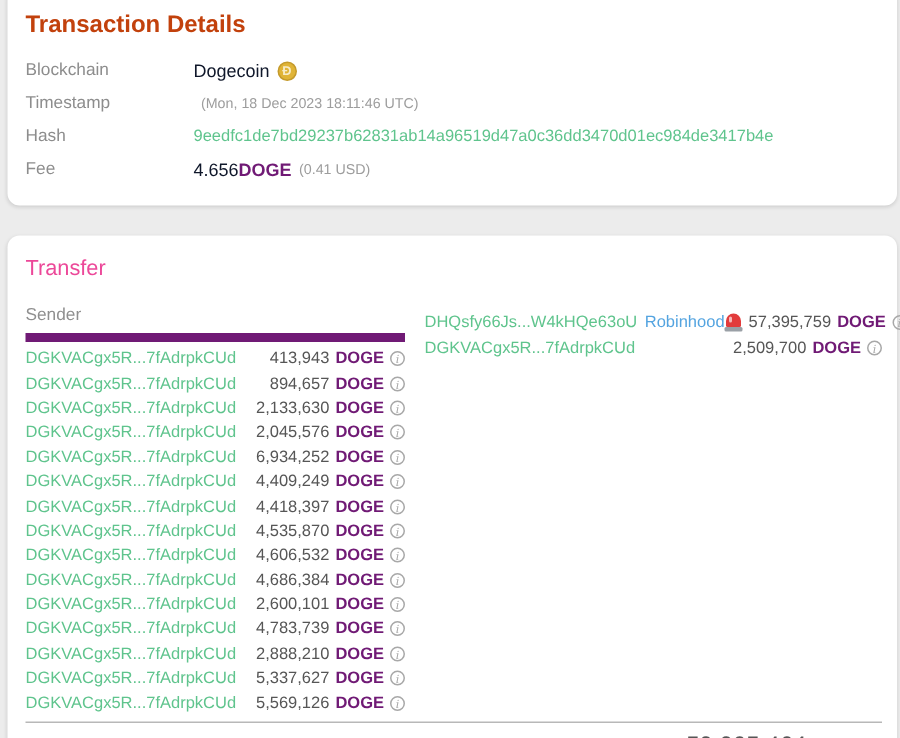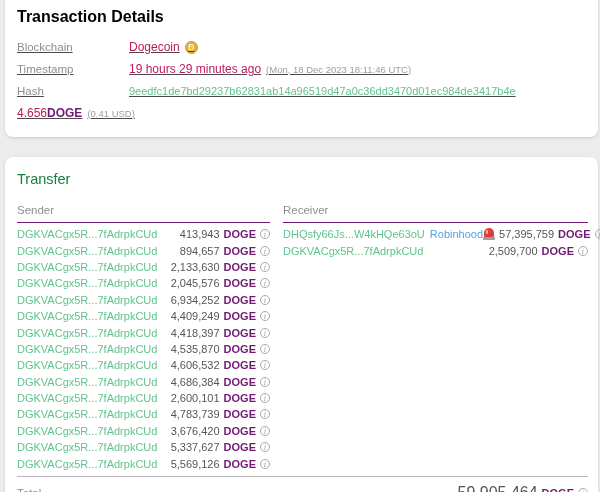--- a/index.html
+++ b/index.html
@@ -11,27 +11,27 @@
     color:#4a4a4a;
   }
   .card {
     position:absolute; left:5px; right:2px;
     background:#fff; border-radius:8px;
     box-shadow:0 1px 3px rgba(0,0,0,.14);
   }
   .card-details { top:-8px; height:145px; padding:16px 10px 0 8px; }
   .card-transfer { top:157px; height:372px; padding:14px 10px 0 8px; }
 
-  .page-title { font-size:16px; font-weight:600; color:#000000; padding-left:4px; }
-  .section-title { font-size:14.5px; font-weight:400; color:#15803d; padding-left:4px; }
-
-  .detail-rows { margin-top:10px; padding-left:4px;text-decoration:underline; }
+  .page-title { font-size:16px; font-weight:600; color:#c2410c; padding-left:4px; }
+  .section-title { font-size:14.5px; font-weight:400; color:#ec4899; padding-left:4px; }
+
+  .detail-rows { margin-top:10px; padding-left:4px; }
   .detail-row { display:flex; align-items:center; height:22px; font-size:11.5px; white-space:nowrap; }
   .detail-label { width:112px; flex:none; color:#8d8d8d; }
-  .detail-value { color:#be185d; font-size:12px; }
+  .detail-value { color:#0f172a; font-size:12px; }
   .note { color:#9d9d9d; font-size:9.5px; margin-left:5px; }
   .unit { font-weight:bold; color:#701a75; }
 
   a { text-decoration:none; cursor:pointer; }
   .green-link { color:var(--link-green,#5fc48d); }
   .blue-link { color:var(--link-blue,#54a4e0); }
   .hash-link { font-size:11px; }
 
   .coin-icon {
     display:inline-block; width:13px; height:13px; margin-left:5px; vertical-align:-2px;
@@ -42,21 +42,21 @@
     content:"\00D0"; display:block; color:#f7ecc9;
     font-size:8.5px; line-height:11px; font-weight:bold;
   }
 
   .transfer-table { margin-top:17px; padding-left:4px; }
   .cols { display:flex; gap:13px; }
   .col-sender { width:253px; flex:none; }
   .col-receiver { flex:1; min-width:0; }
   .col-header {
     font-size:11.5px; color:#8f8f8f; padding-bottom:6px;
-    border-bottom:1px solid #701a75;
+    border-bottom:6px solid #701a75;
   }
   .rows { padding-top:3px; }
   .t-row { display:flex; align-items:center; height:16.4px; font-size:11px; white-space:nowrap; }
   .amount-group { margin-left:auto; display:flex; align-items:center;text-align:right; }
   .num { color:#565656; margin-right:4px; }
   .t-row .unit, .total-row .unit { font-size:11px; }
   .info-icon {
     display:inline-block; width:10px; height:10px; margin-left:4px;
     border:1px solid #a8a8a8; border-radius:50%;
     color:#a8a8a8; text-align:center; flex:none;
@@ -92,28 +92,28 @@
 <div class="card card-details">
   <div class="page-title">Transaction Details</div>
   <div class="detail-rows">
     <div class="detail-row">
       <span class="detail-label">Blockchain</span>
       <span class="detail-value">Dogecoin</span>
       <span class="coin-icon"></span>
     </div>
     <div class="detail-row">
       <span class="detail-label">Timestamp</span>
-      <span class="detail-value">19 hours 29 minutes ago</span>
       <span class="note">(Mon, 18 Dec 2023 18:11:46 UTC)</span>
     </div>
     <div class="detail-row">
       <span class="detail-label">Hash</span>
       <a class="green-link hash-link">9eedfc1de7bd29237b62831ab14a96519d47a0c36dd3470d01ec984de3417b4e</a>
     </div>
     <div class="detail-row">
+      <span class="detail-label">Fee</span>
       <span class="detail-value">4.656</span>
       <span class="detail-value unit">DOGE</span>
       <span class="note">(0.41 USD)</span>
     </div>
   </div>
 </div>
 
 <div class="card card-transfer">
   <div class="section-title">Transfer</div>
   <div class="transfer-table">
@@ -226,21 +226,21 @@
               <span class="amount-group">
                 <span class="num">4,783,739</span>
                 <span class="unit">DOGE</span>
                 <span class="info-icon"></span>
               </span>
             </div>
 
             <div class="t-row">
               <a class="green-link">DGKVACgx5R...7fAdrpkCUd</a>
               <span class="amount-group">
-                <span class="num">3,676,420</span>
+                <span class="num">2,888,210</span>
                 <span class="unit">DOGE</span>
                 <span class="info-icon"></span>
               </span>
             </div>
 
             <div class="t-row">
               <a class="green-link">DGKVACgx5R...7fAdrpkCUd</a>
               <span class="amount-group">
                 <span class="num">5,337,627</span>
                 <span class="unit">DOGE</span>
@@ -252,21 +252,20 @@
               <a class="green-link">DGKVACgx5R...7fAdrpkCUd</a>
               <span class="amount-group">
                 <span class="num">5,569,126</span>
                 <span class="unit">DOGE</span>
                 <span class="info-icon"></span>
               </span>
             </div>
           </div>
       </div>
       <div class="col-receiver">
-        <div class="col-header">Receiver</div>
         <div class="rows">
 
             <div class="t-row">
               <a class="green-link">DHQsfy66Js...W4kHQe63oU</a>
               <a class="blue-link tag-link">Robinhood</a>
               <span class="amount-group">
                 <span class="siren-icon">
                   <span class="dome"></span>
                   <span class="shine"></span>
                   <span class="base"></span>

